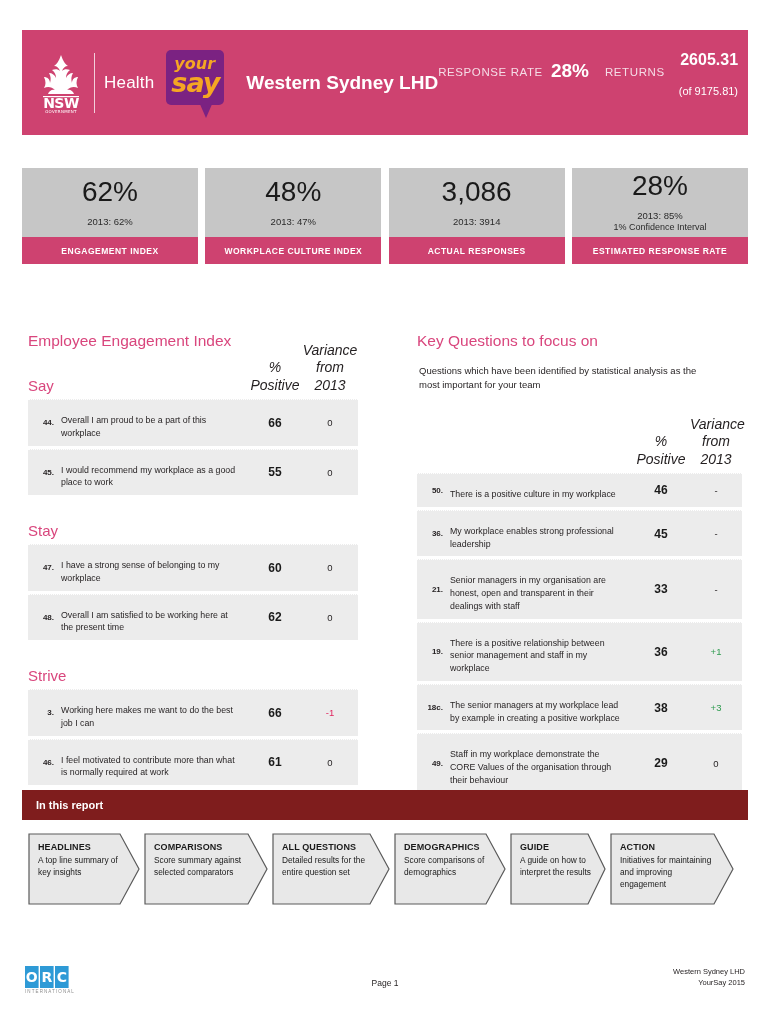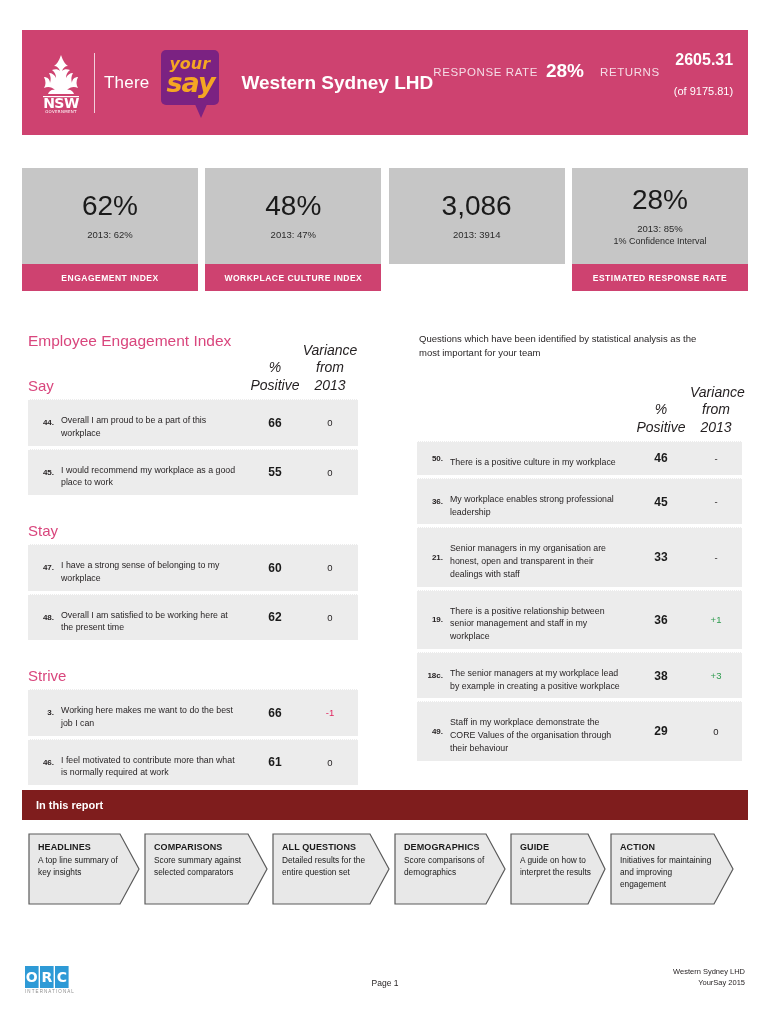--- a/index.html
+++ b/index.html
@@ -156,21 +156,21 @@
     left: 22px; top: 168px;
     width: 726px;
     display: flex;
     justify-content: space-between;
   }
   .kpi {
     width: 176px;
   }
   .kpi-body {
     background: #c6c6c6;
-    height: 96px;
+    height: 69px;
     display: flex;
     flex-direction: column;
     align-items: center;
     justify-content: center;
   }
   .kpi-num {
     font-size: 28px;
     font-weight: normal;
     color: #1a1a1a;
     line-height: 1.05;
@@ -413,21 +413,21 @@
             <path d="M25 3 C23 9 21 12 18 14 C21 14 23 16 24 19 C22 17 19 17 16 18 C19 20 20 23 20 26 C19 23 16 21 13 21 C15 24 15 28 14 31 C14 27 11 25 8 25 C10 29 10 33 8 36 C12 34 16 35 19 38 C16 37 13 39 12 42 L38 42 C37 39 34 37 31 38 C34 35 38 34 42 36 C40 33 40 29 42 25 C39 25 36 27 36 31 C35 28 35 24 37 21 C34 21 31 23 30 26 C30 23 31 20 34 18 C31 17 28 17 26 19 C27 16 29 14 32 14 C29 12 27 9 25 3 Z"></path>
             <rect x="7" y="44" width="36" height="1.2"></rect>
             <text x="25" y="56" font-family="DejaVu Sans, sans-serif" font-size="14" font-weight="bold" text-anchor="middle" letter-spacing="-0.5">NSW</text>
             <text x="25" y="61" font-family="DejaVu Sans, sans-serif" font-size="4" text-anchor="middle" letter-spacing="0.3">GOVERNMENT</text>
           </g>
         </svg>
       </div>
 
       <div class="hdr-divider"></div>
 
-      <div class="hdr-health">There</div>
+      <div class="hdr-health">Health</div>
 
       <div class="ys-logo">
         <div class="ys-box"></div>
         <div class="ys-tail"></div>
         <div class="ys-your">your</div>
         <div class="ys-say">say</div>
       </div>
 
       <div class="hdr-title">Western Sydney LHD</div>
     </div>
@@ -459,20 +459,21 @@
         <div class="kpi-sub">2013: 47%</div>
       </div>
       <div class="kpi-foot">WORKPLACE CULTURE INDEX</div>
     </div>
 
     <div class="kpi">
       <div class="kpi-body">
         <div class="kpi-num">3,086</div>
         <div class="kpi-sub">2013: 3914</div>
       </div>
+      <div class="kpi-foot">ACTUAL RESPONSES</div>
     </div>
 
     <div class="kpi">
       <div class="kpi-body">
         <div class="kpi-num">28%</div>
         <div class="kpi-sub">2013: 85%</div>
         <div class="kpi-sub2">1% Confidence Interval</div>
       </div>
       <div class="kpi-foot">ESTIMATED RESPONSE RATE</div>
     </div>
@@ -530,20 +531,21 @@
     </div>
     <div class="qrow">
       <div class="qnum">46.</div>
       <div class="qtext">I feel motivated to contribute more than what is normally required at work</div>
       <div class="qpos">61</div>
       <div class="qvar">0</div>
     </div>
   </div>
 
   <div class="col-right">
+    <div class="sec-title">Key Questions to focus on</div>
     <div class="intro-text">Questions which have been identified by statistical analysis as the most important for your team</div>
 
     <div class="colhdr-row">
       <div class="colhdr pos">% Positive</div>
       <div class="colhdr var">
         <div>Variance</div>
         <div>from 2013</div>
       </div>
     </div>
 

